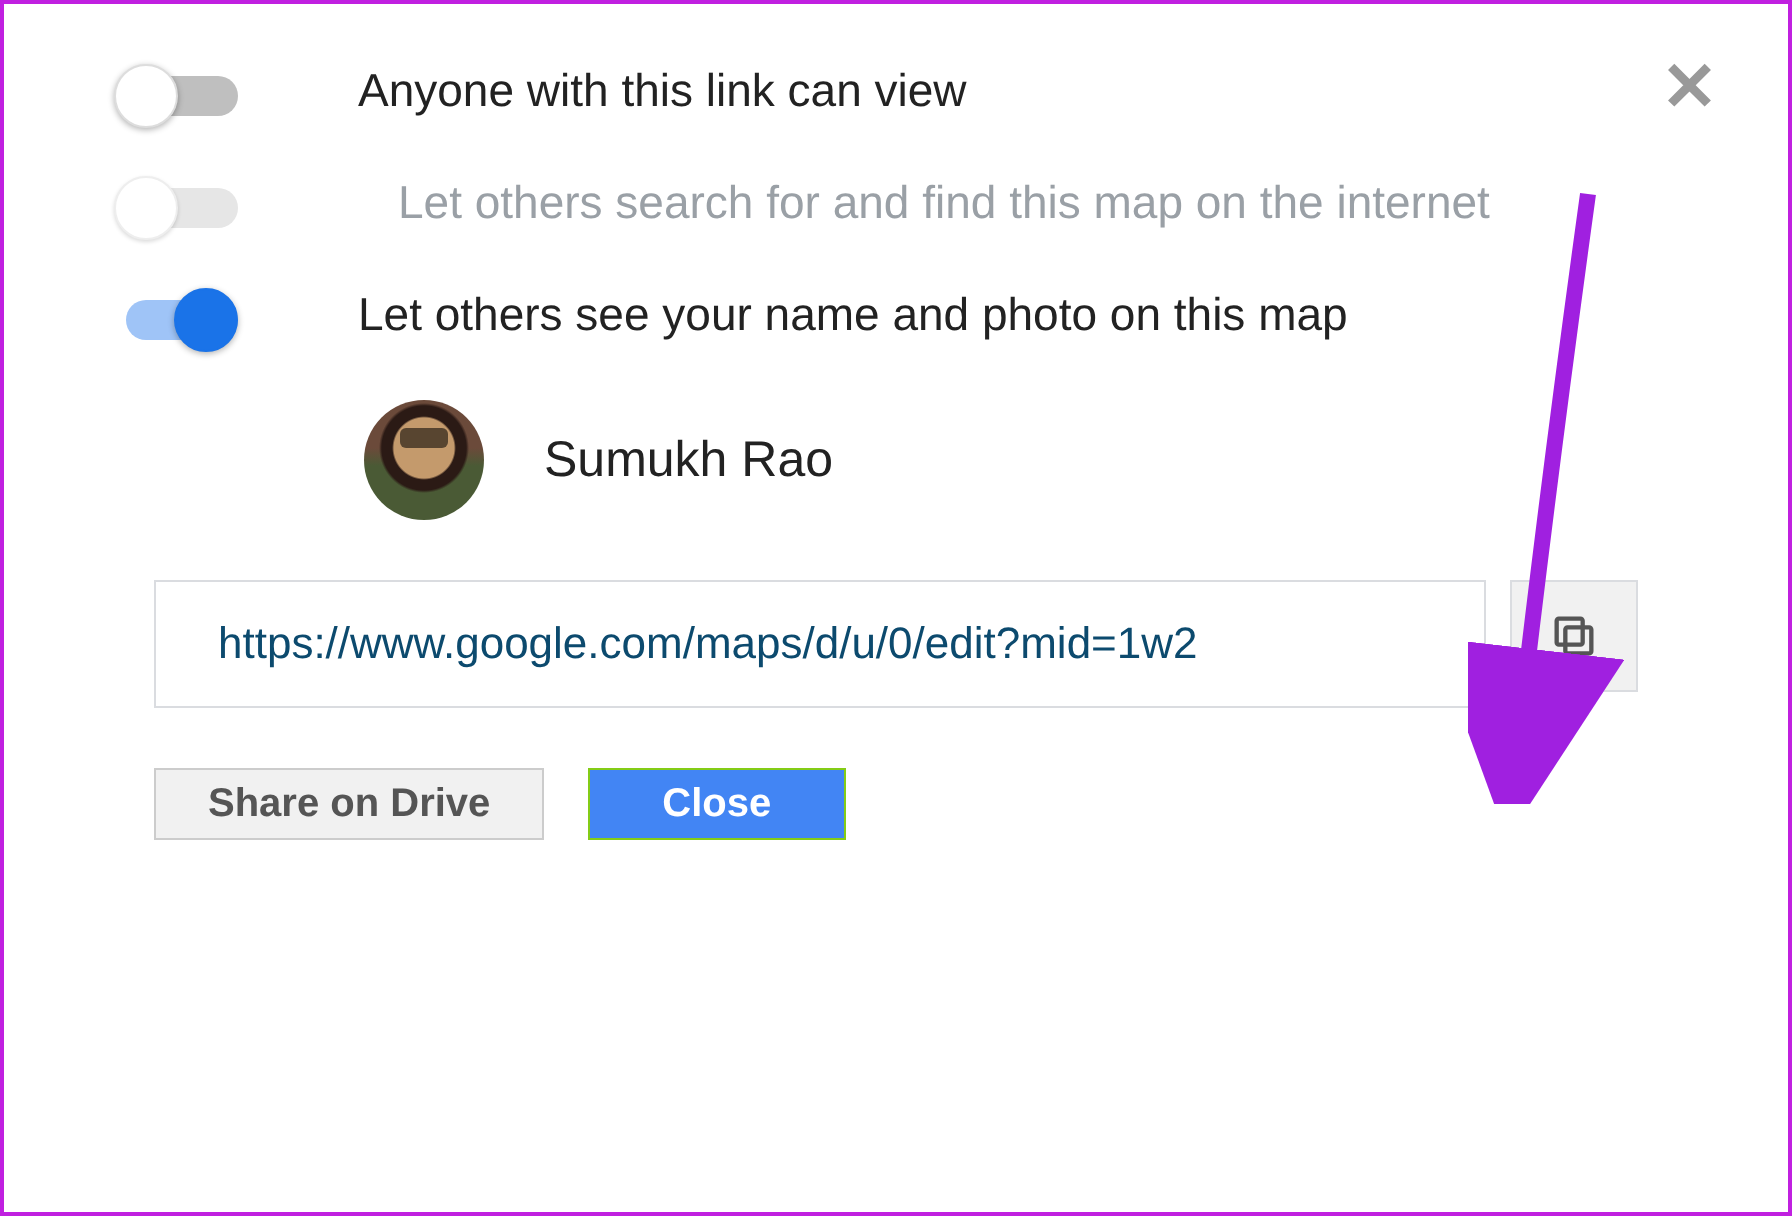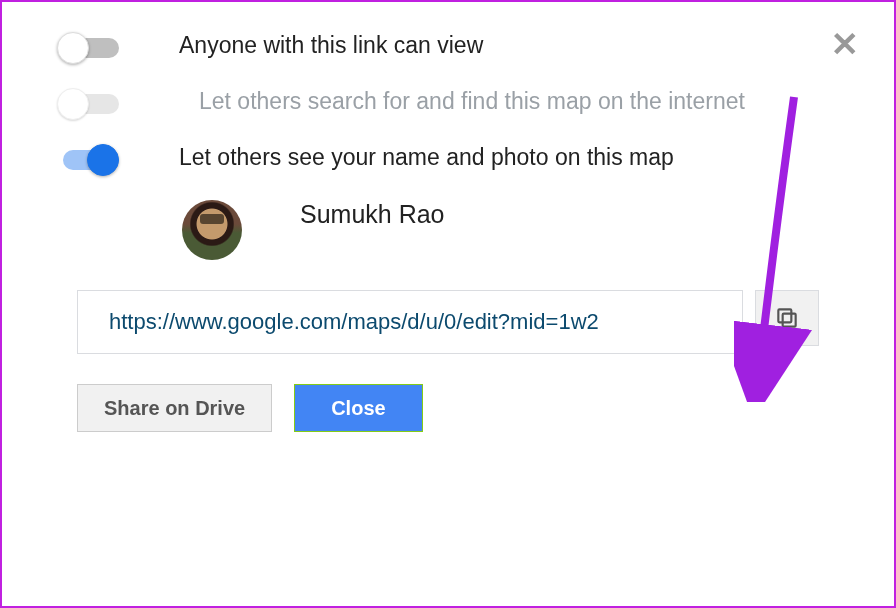--- a/index.html
+++ b/index.html
@@ -76,24 +76,24 @@
     .toggle-label {
       font-size: 23px;
       color: #222;
     }
     .toggle-label.disabled {
       color: #9aa0a6;
       margin-left: 20px;
     }
     .name-block {
       display: flex;
+      align-items: center;
       margin-left: 125px;
       margin-top: 10px;
       margin-bottom: 30px;
-      gap: 28px;
     }
     .avatar {
       width: 60px;
       height: 60px;
       border-radius: 50%;
       margin-right: 30px;
       background: radial-gradient(circle at 50% 40%, #c49a6c 0%, #c49a6c 32%, #2b1a15 34%, #2b1a15 45%, transparent 48%),
                   linear-gradient(#6b4a3a 0%, #6b4a3a 40%, #4a5a35 55%, #4a5a35 100%);
       background-color: #b5553b;
       position: relative;
@@ -138,21 +138,21 @@
       align-items: center;
       justify-content: center;
     }
     .button-row {
       display: flex;
       gap: 22px;
       margin-left: 20px;
       margin-top: 10px;
     }
     .btn {
-      height: 48px;
+      height: 36px;
       padding: 0 26px;
       font-size: 20px;
       font-weight: bold;
       border: 1px solid #ccc;
       cursor: pointer;
     }
     .btn-secondary {
       background: #f1f1f1;
       color: #555;
     }

